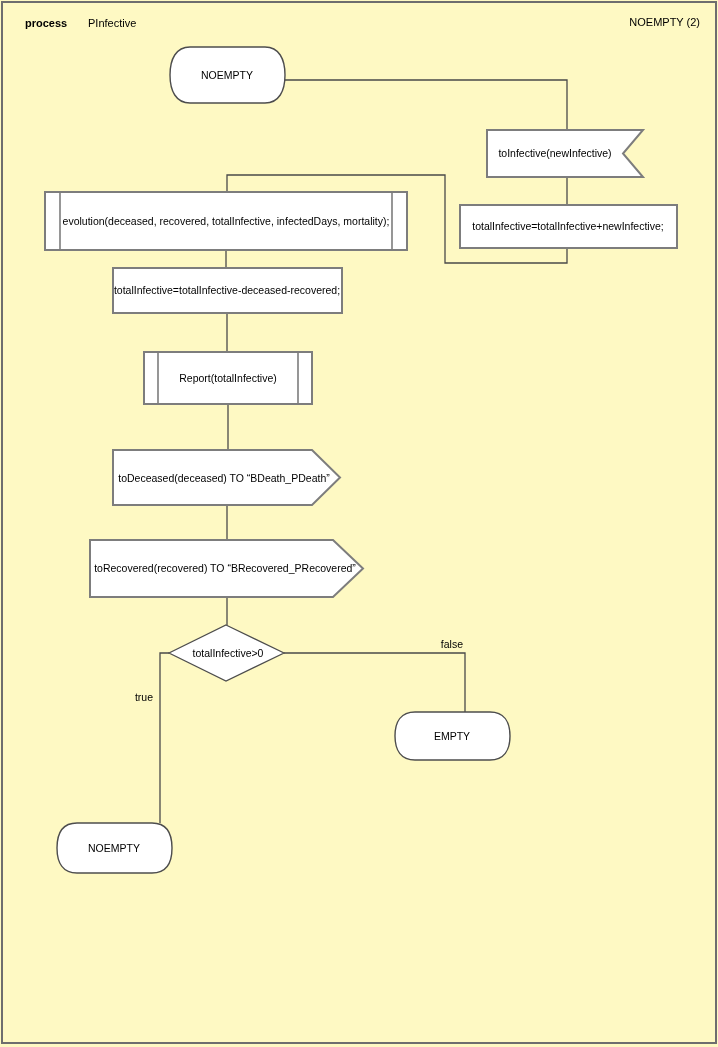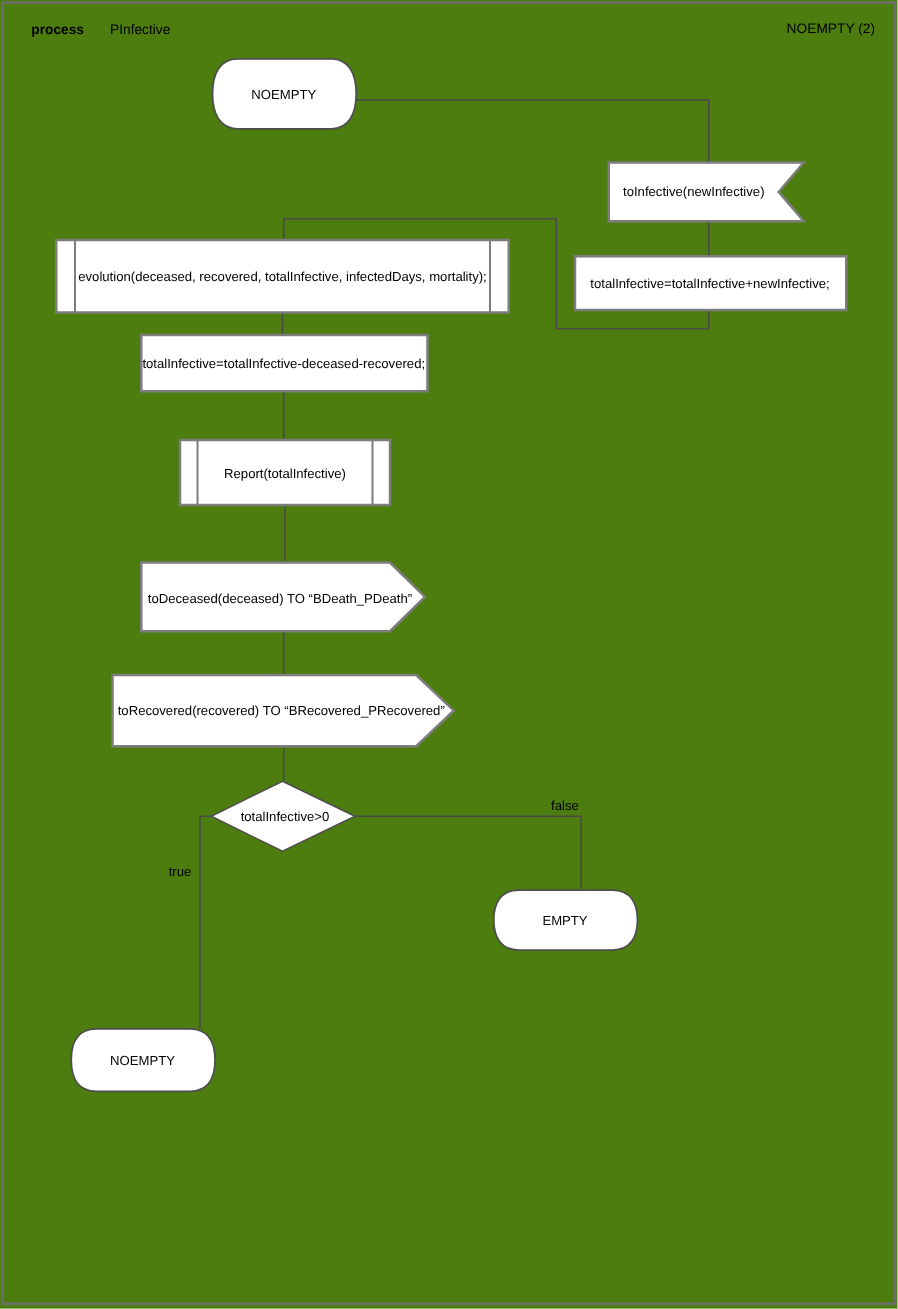--- a/index.html
+++ b/index.html
@@ -1,20 +1,20 @@
 <!DOCTYPE html>
 <html><head>
 <meta charset="utf-8">
 <style>
   html, body { margin: 0; padding: 0; background: #ffffff; }
   .page {
     position: relative;
     width: 718px;
     height: 1047px;
-    background: #4d7c0f;
+    background: #fef9c3;
     font-family: "Liberation Sans", sans-serif;
     overflow: hidden;
   }
   svg { display: block; }
   text {
     fill: #000000;
     font-family: "Liberation Sans", sans-serif;
   }
   .node-label { font-size: 10.5px; }
   .branch-label { font-size: 10.5px; }

